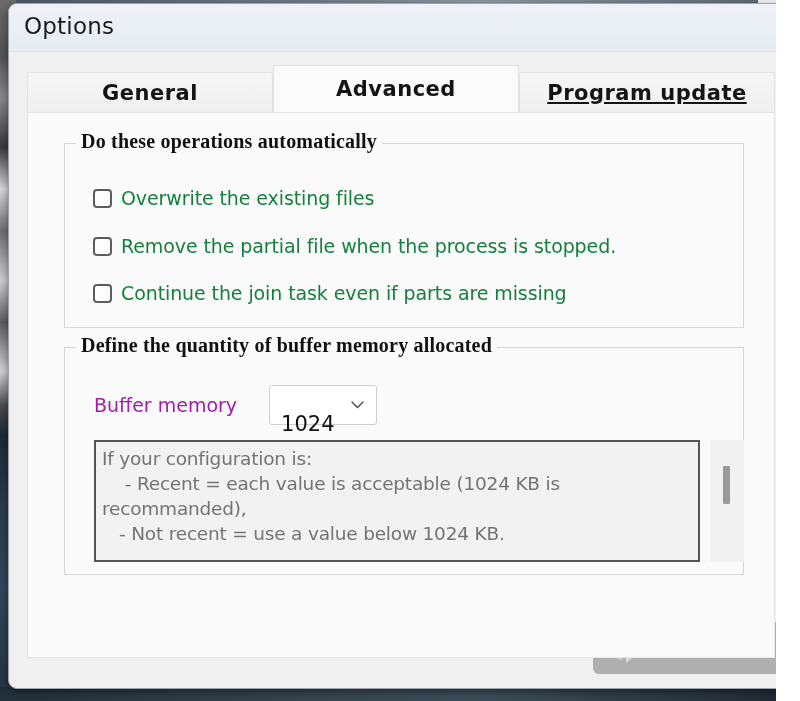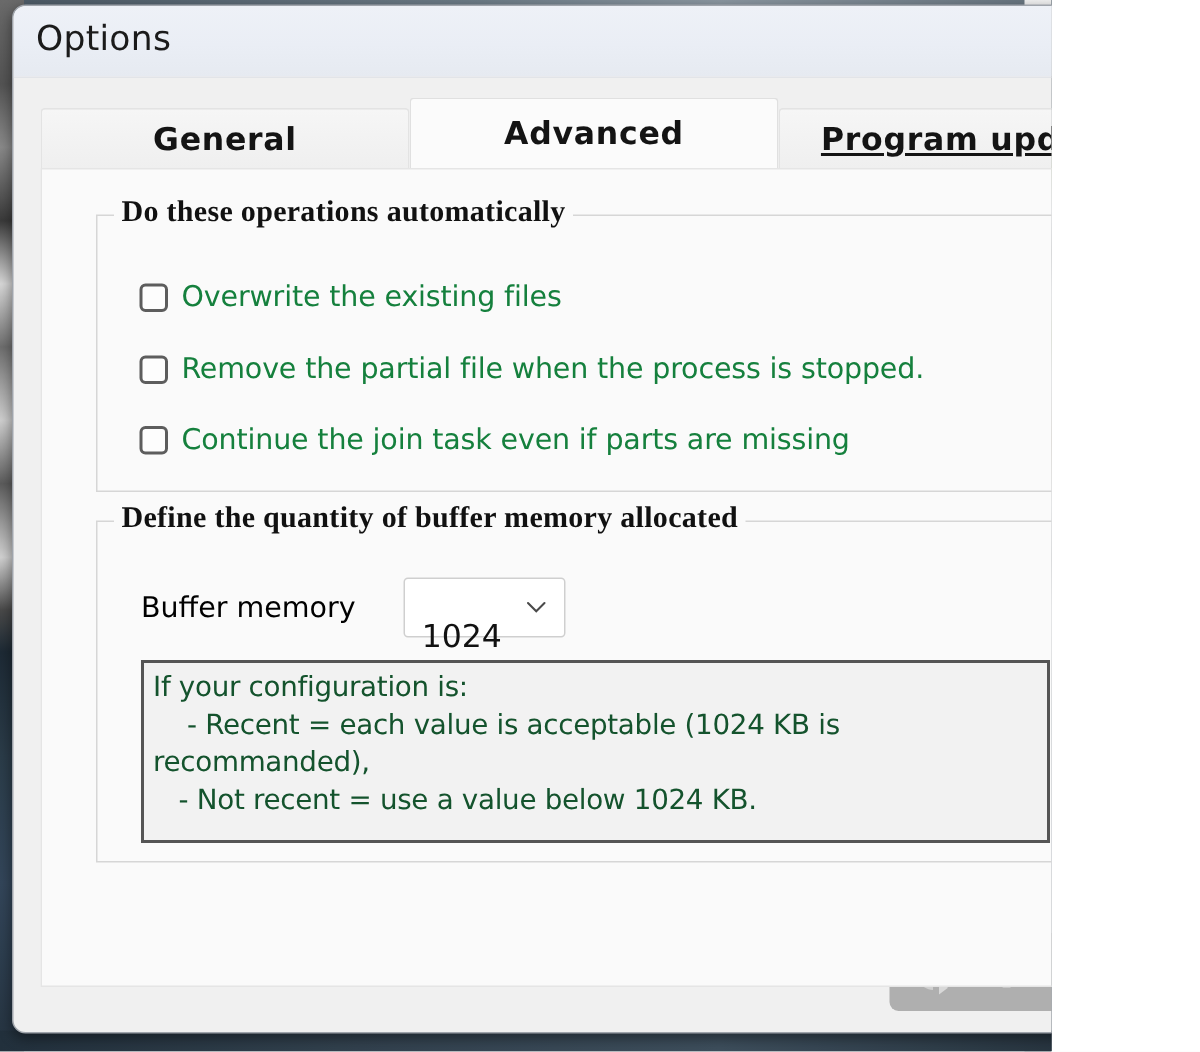--- a/index.html
+++ b/index.html
@@ -6,21 +6,21 @@
     margin: 0;
     padding: 0;
     width: 800px;
     height: 701px;
     overflow: hidden;
     font-family: "Liberation Sans", sans-serif;
   }
 
   #root {
     position: relative;
-    width: 701px;
+    width: 776px;
     height: 701px;
     background: #2f3b46;
     overflow: hidden;
   }
 
   
   .bg-left {
     position: absolute;
     left: 0; top: 0;
     width: 16px; height: 701px;
@@ -201,21 +201,21 @@
   .buf-row {
     position: absolute;
     left: 29px;
     top: 37px;
     display: flex;
     align-items: center;
   }
   .buf-label {
     font-family: "DejaVu Sans", sans-serif;
     font-size: 19px;
-    color: #000000;
+    color: #a21caf;
     white-space: nowrap;
   }
   .combo {
     position: relative;
     margin-left: 32px;
     width: 108px;
     height: 40px;
     box-sizing: border-box;
     background: #ffffff;
     border: 1px solid #cfcfcf;
@@ -251,21 +251,21 @@
     box-sizing: border-box;
     background: #f2f2f2;
     border: 2px solid #555555;
     padding: 4px 6px 4px 6px;
     overflow: hidden;
   }
   .infobox-text {
     font-family: "DejaVu Sans", sans-serif;
     font-size: 18.5px;
     line-height: 25px;
-    color: #14532d;
+    color: #737373;
     white-space: pre-wrap;
     letter-spacing: -0.2px;
   }
   .info-scroll {
     position: absolute;
     left: 645px;
     top: 92px;
     width: 34px;
     height: 122px;
     background: #f1f1f1;

